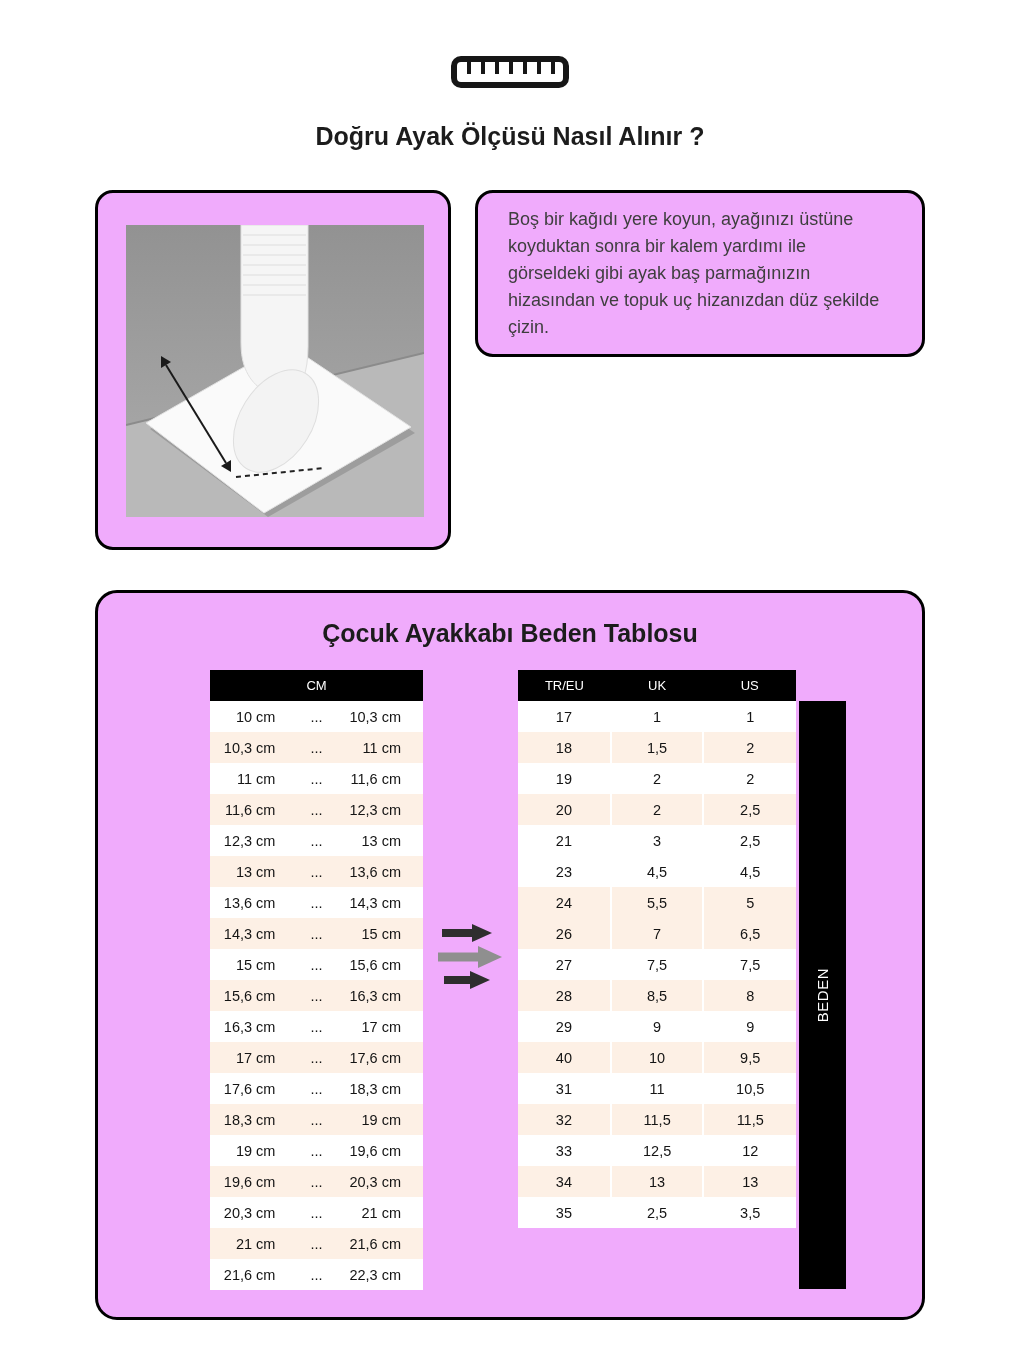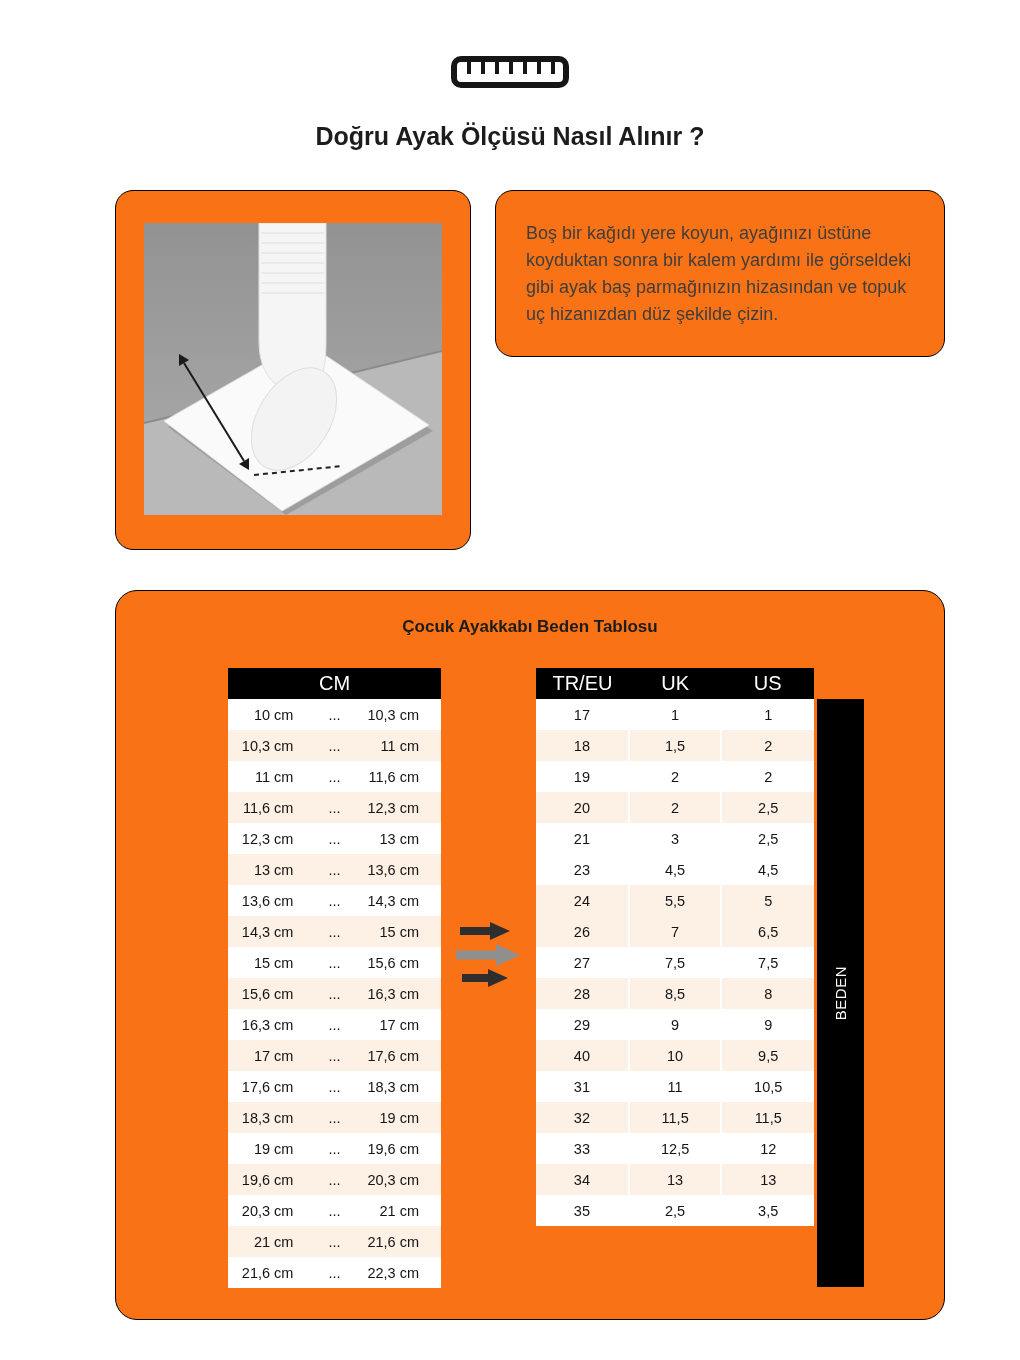--- a/index.html
+++ b/index.html
@@ -5,36 +5,36 @@
   :root { --row-alt:#fdf0e5; --header-bg:#000000; }
   * { box-sizing:border-box; }
   body { margin:0; background:#ffffff; font-family:"Liberation Sans","DejaVu Sans",sans-serif; }
   .page { position:relative; width:1020px; height:1360px; background:#ffffff; overflow:hidden; }
 
   .ruler-wrap { position:absolute; top:52px; left:0; width:100%; display:flex; justify-content:center; }
 
   .main-title { position:absolute; top:122px; left:0; width:100%; text-align:center;
     font-size:25px; font-weight:bold; color:#1c1c1c; margin:0; }
 
-  .card { position:absolute; background:#f97316; border:1px solid #000000; border-radius:18px;margin-left:20px; }
+  .card { position:absolute; background:#f0abfc; border:3px solid #000000; border-radius:18px; }
 
   .photo-card { left:95px; top:190px; width:356px; height:360px; }
   .foot-photo { position:absolute; left:28px; top:32px; display:block; }
 
   .info-box { left:475px; width:450px; padding:0 30px; display:flex; align-items:center; }
   .box1 { top:190px; height:167px; }
   .box2 { top:372px; height:178px; }
   .info-box p { margin:0; font-size:18px; line-height:1.5; color:#3e3e3e; }
 
   .table-card { left:95px; top:590px; width:830px; height:730px; border-radius:22px; }
   .table-title { position:absolute; top:26px; left:0; width:100%; text-align:center;
-    font-size:17px; font-weight:bold; color:#1c1c1c; margin:0; }
+    font-size:25px; font-weight:bold; color:#1c1c1c; margin:0; }
 
   table { border-collapse:collapse; table-layout:fixed; position:absolute; font-size:14.5px; color:#141414; }
-  th { background:var(--header-bg); color:#ffffff; font-weight:normal; height:31px; font-size:20px; padding:0; }
+  th { background:var(--header-bg); color:#ffffff; font-weight:normal; height:31px; font-size:13px; padding:0; }
   td { height:31px; text-align:center; padding:0; background:#ffffff; }
   tr.alt td { background:var(--row-alt); }
 
   .cm-table { left:112px; top:77px; width:213px; }
   .cm-table td.from { text-align:right; padding-right:24px; }
   .cm-table td.to   { text-align:right; padding-right:22px; }
 
   .size-table { left:420px; top:77px; width:278px; }
   .size-table tbody td + td { border-left:2px solid #ffffff; }
 

